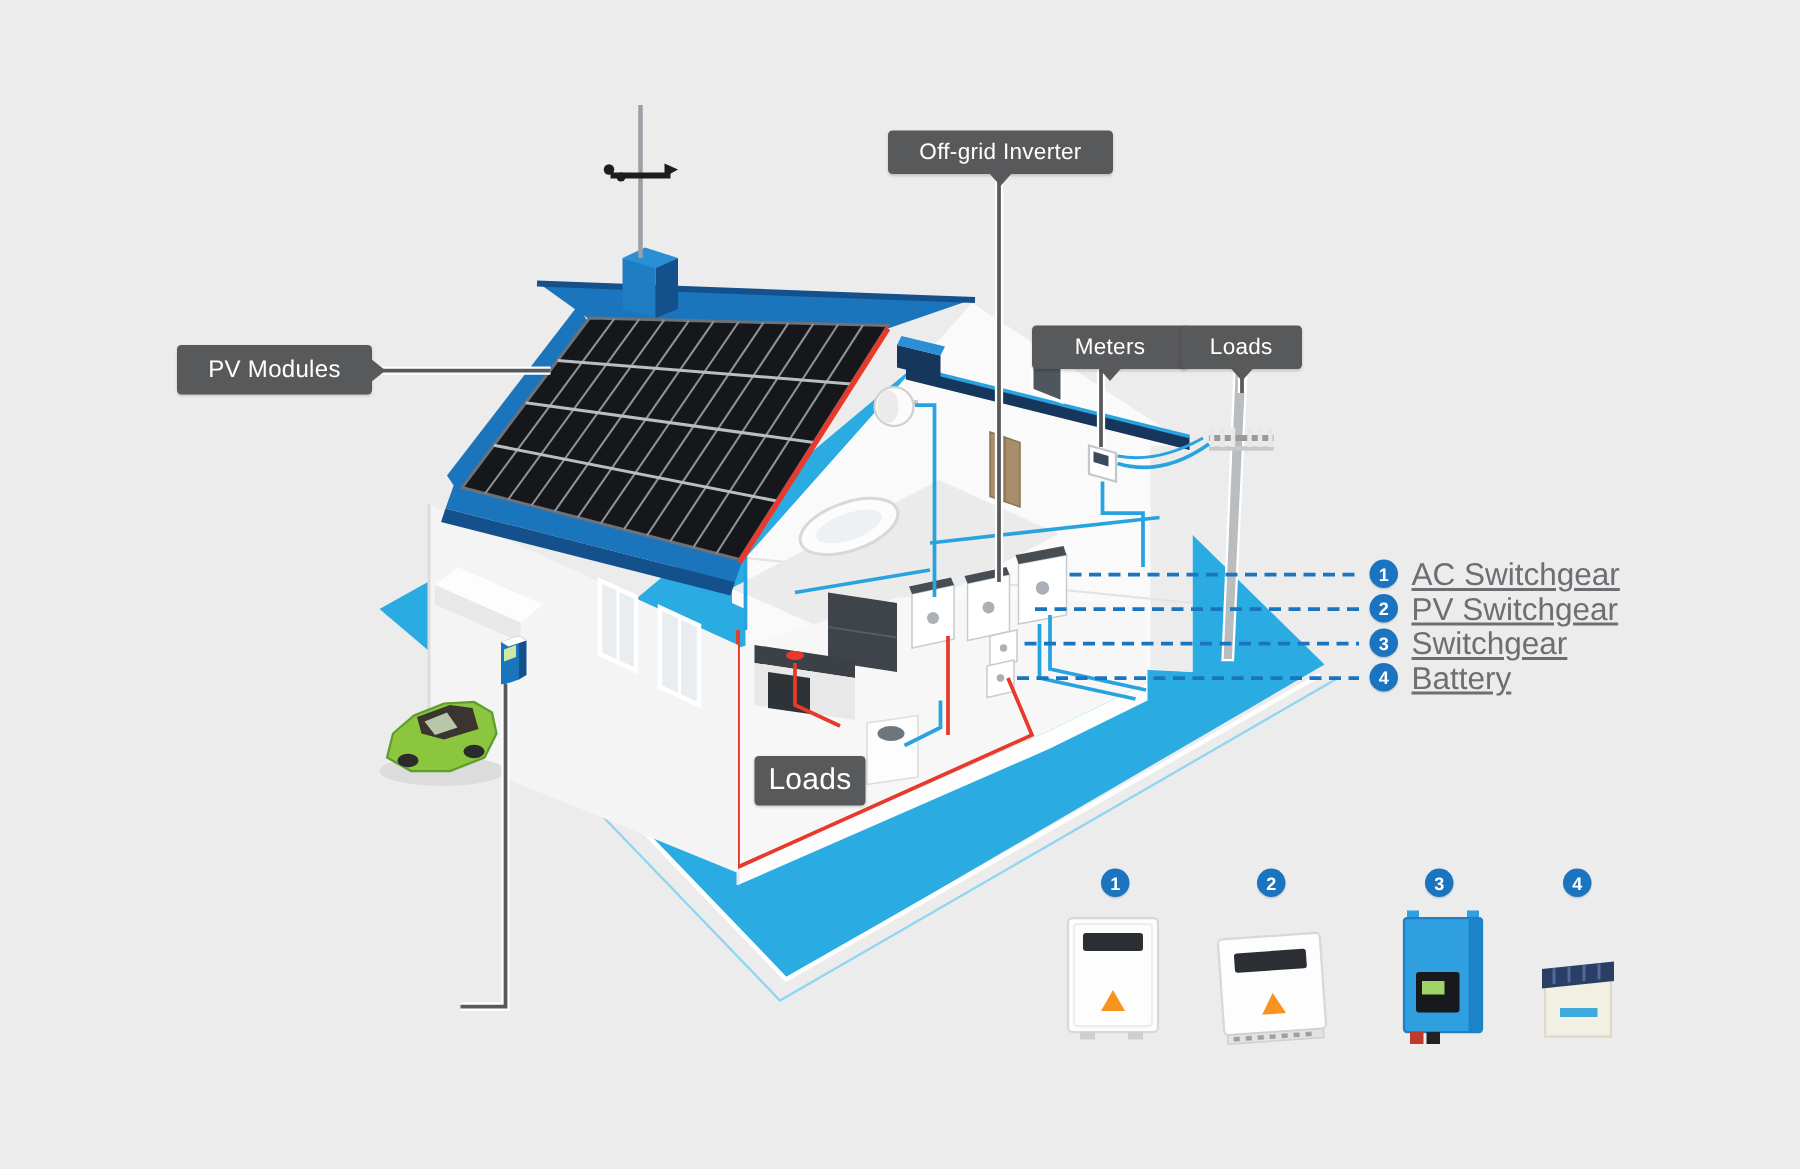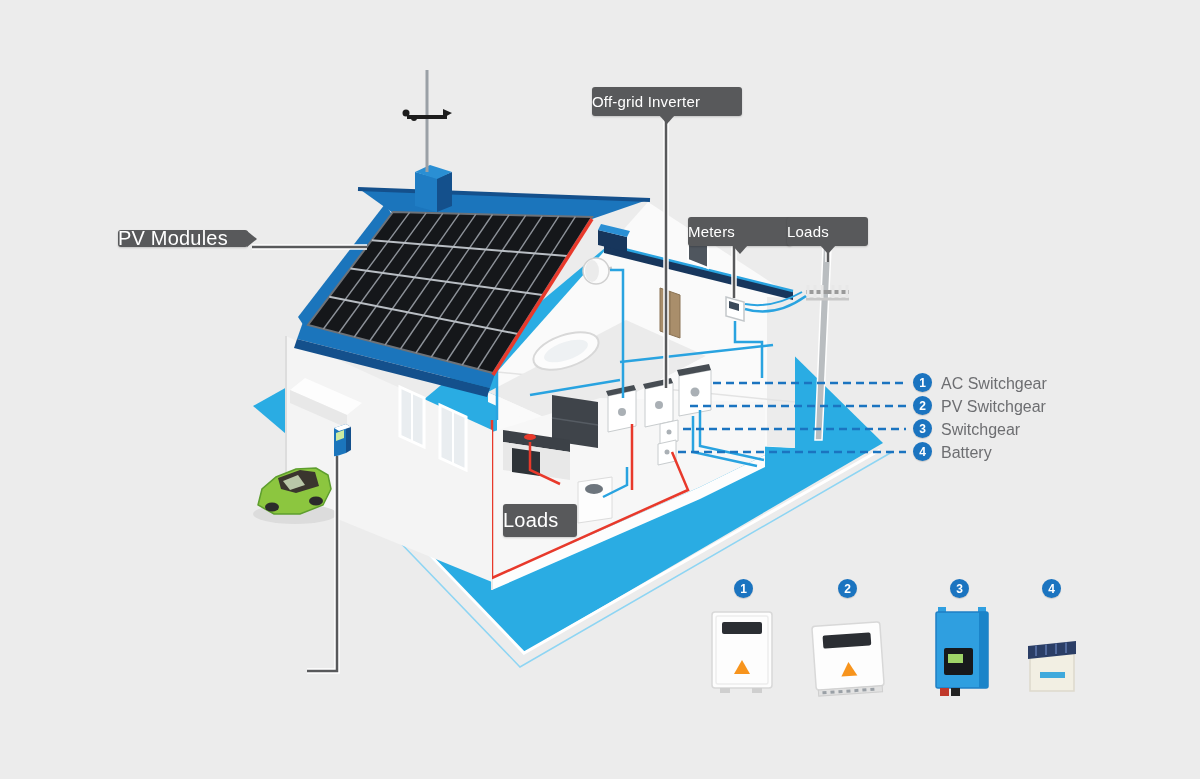--- a/index.html
+++ b/index.html
@@ -1,29 +1,29 @@
 <!DOCTYPE html>
 <html><head>
 <meta charset="utf-8">
 <style>
   html,body{margin:0;padding:0;background:#ececec;}
   .stage{position:relative;width:1200px;height:779px;background:#ececec;overflow:hidden;
          font-family:"Liberation Sans",sans-serif;}
   svg.scene{position:absolute;left:0;top:0;z-index:1;}
   .callout{position:absolute;z-index:3;background:#58595b;color:#fff;font-size:15px;
-           display:flex;align-items:center;border-radius:3px;
+           display:flex;align-items:center;justify-content:center;border-radius:3px;
            box-shadow:0 1px 2px rgba(0,0,0,.18);letter-spacing:.2px;white-space:nowrap;}
   .callout.point-right::after{content:"";position:absolute;right:-9px;top:50%;margin-top:-8px;
            border-top:8px solid transparent;border-bottom:8px solid transparent;border-left:10px solid #58595b;}
   .callout.point-down::after{content:"";position:absolute;bottom:-8px;left:50%;margin-left:-8px;
            border-left:8px solid transparent;border-right:8px solid transparent;border-top:9px solid #58595b;}
   .num-badge{position:absolute;z-index:3;width:19px;height:19px;border-radius:50%;
            background:#1b74c0;color:#fff;font-size:12px;font-weight:bold;
            display:flex;align-items:center;justify-content:center;box-shadow:0 1px 1px rgba(0,0,0,.15);}
-  .legend-label{position:absolute;z-index:3;color:#6d6e71;font-size:16px;line-height:19px;}
+  .legend-label{position:absolute;z-index:3;color:#6d6e71;font-size:21px;line-height:19px;text-decoration:underline;}
 </style>
 </head>
 <body>
 
 <div class="stage">
 
 <svg class="scene" width="1200" height="779" viewBox="0 0 1200 779">
 
   <g>
     <polygon points="648,212 883,443 523,653 343,467" fill="#2aace3"></polygon>
@@ -291,21 +291,21 @@
     <g stroke="#51699c" stroke-width="2">
       <line x1="1036" y1="645.5" x2="1036" y2="656"></line>
           <line x1="1046" y1="644.5" x2="1046" y2="655"></line>
       <line x1="1056" y1="643.5" x2="1056" y2="654"></line>
           <line x1="1066" y1="642.5" x2="1066" y2="653"></line>
     </g>
     <rect x="1040" y="672" width="25" height="6" fill="#3fa9dc"></rect>
   </g>
 </svg>
 
-<div class="callout point-right" style="left:118px;top:230px;width:130px;height:17px;font-size:20px">
+<div class="callout point-right" style="left:118px;top:230px;width:130px;height:33px;font-size:16px">
   <span>PV Modules</span>
 </div>
 <div class="callout point-down" style="left:592px;top:87px;width:150px;height:29px">
   <span>Off-grid Inverter</span>
 </div>
 <div class="callout point-down" style="left:688px;top:217px;width:104px;height:29px">
   <span>Meters</span>
 </div>
 <div class="callout point-down" style="left:787px;top:217px;width:81px;height:29px">
   <span>Loads</span>

